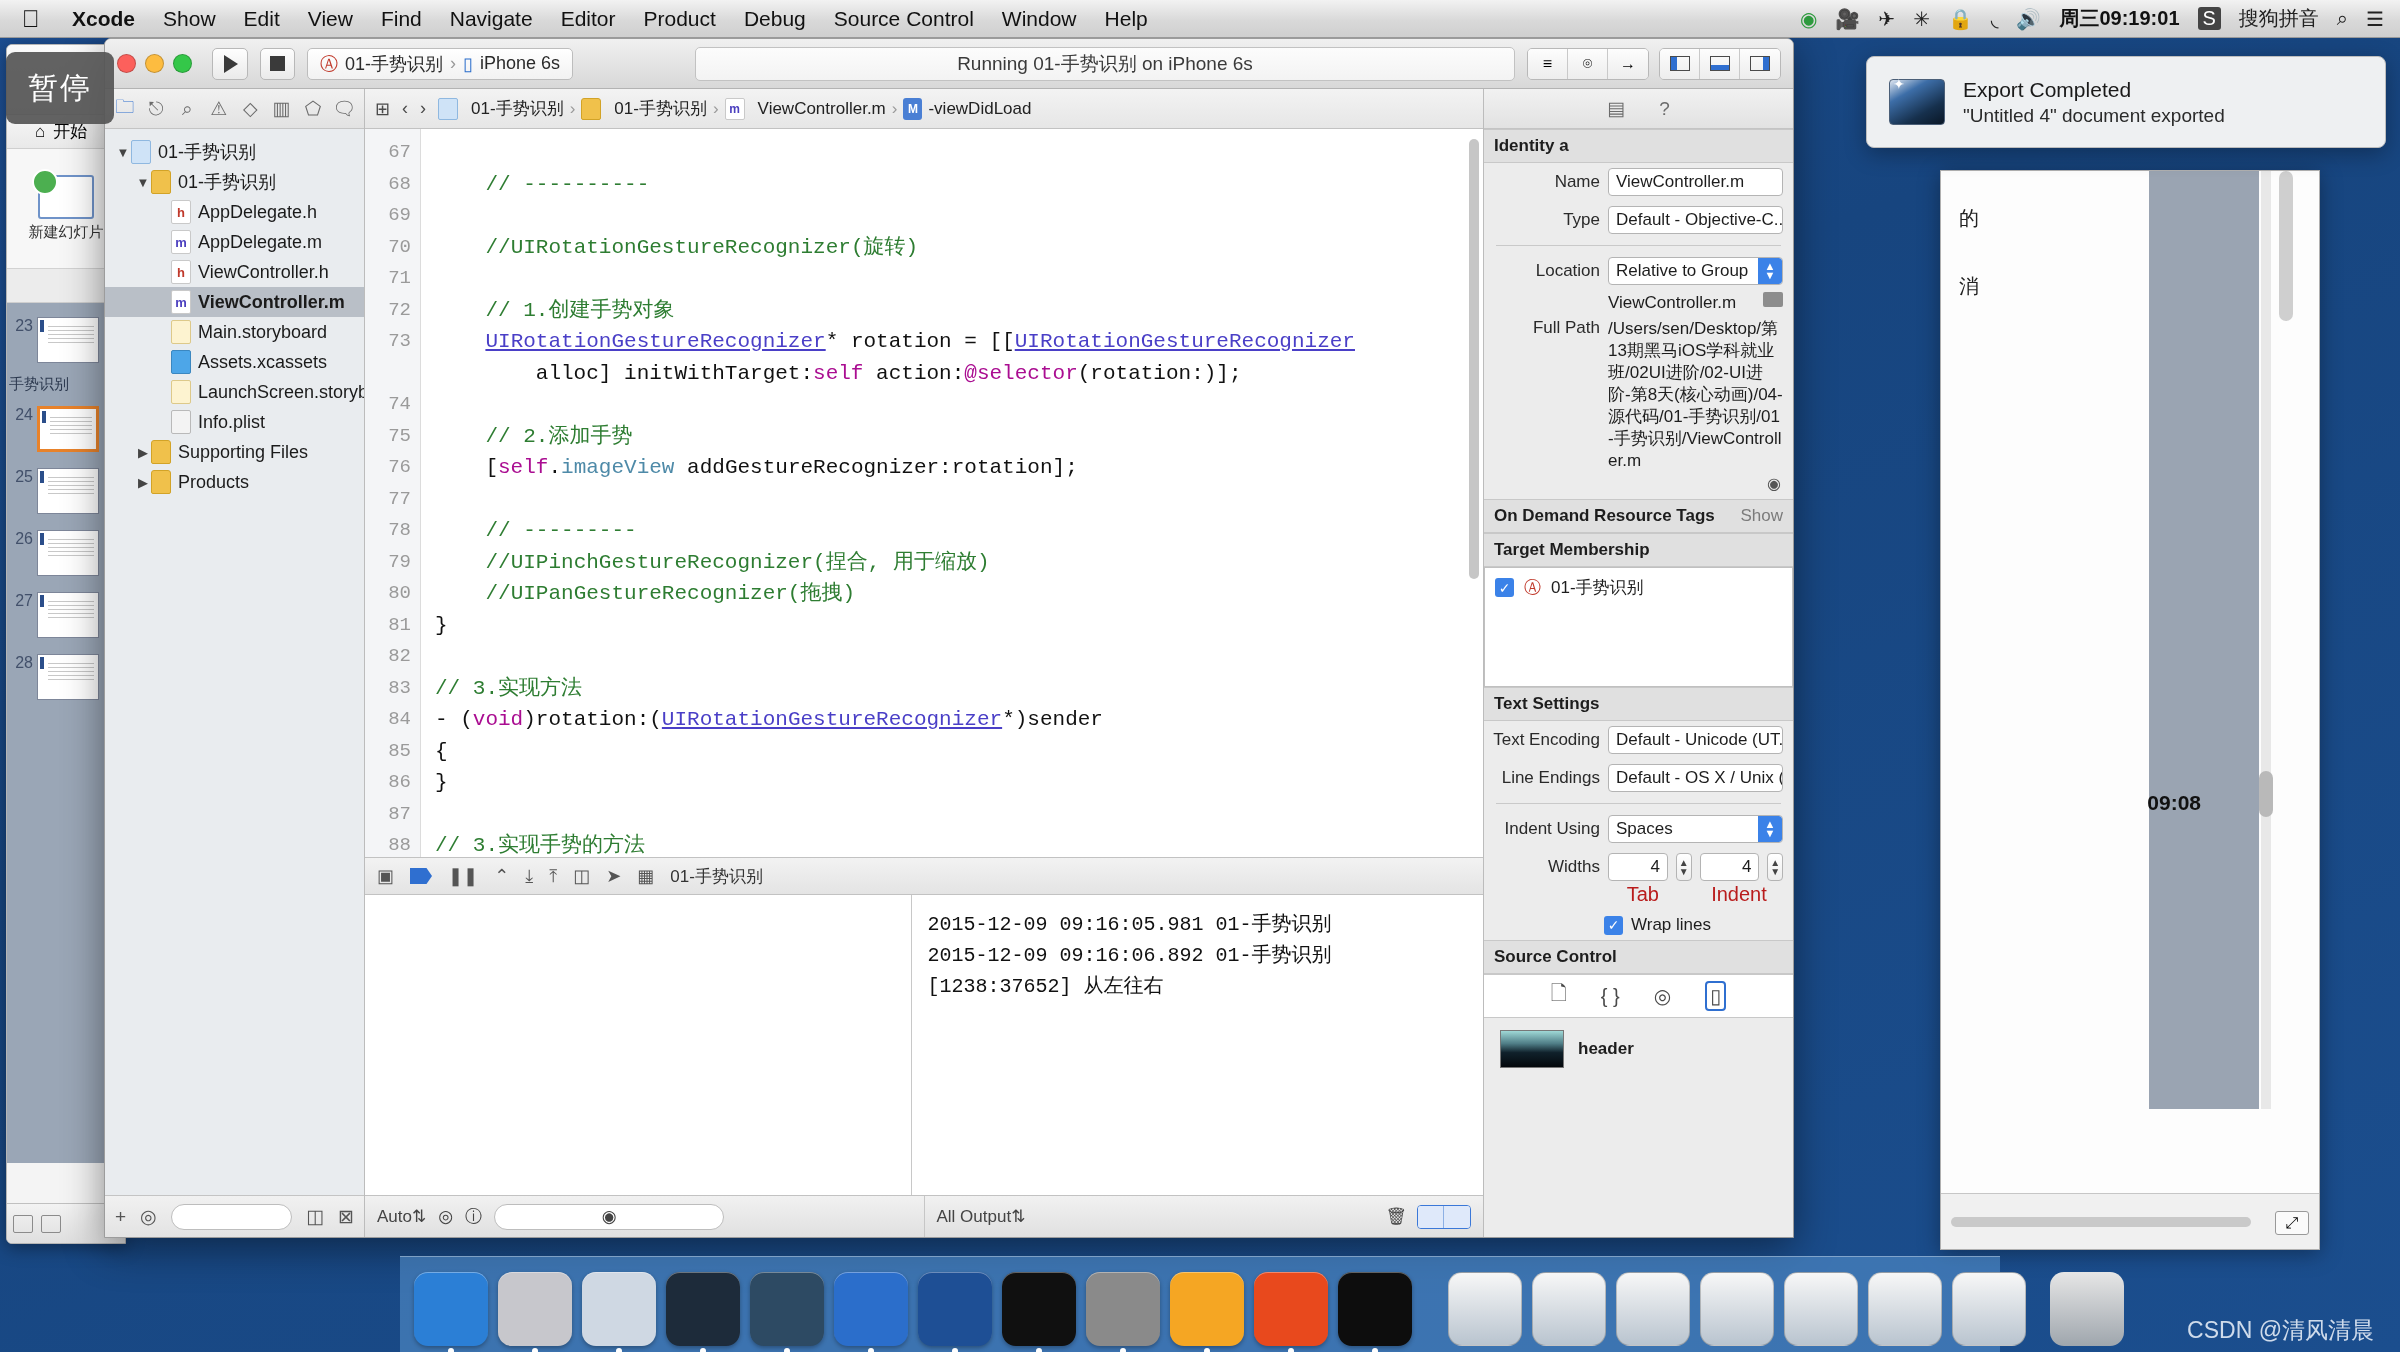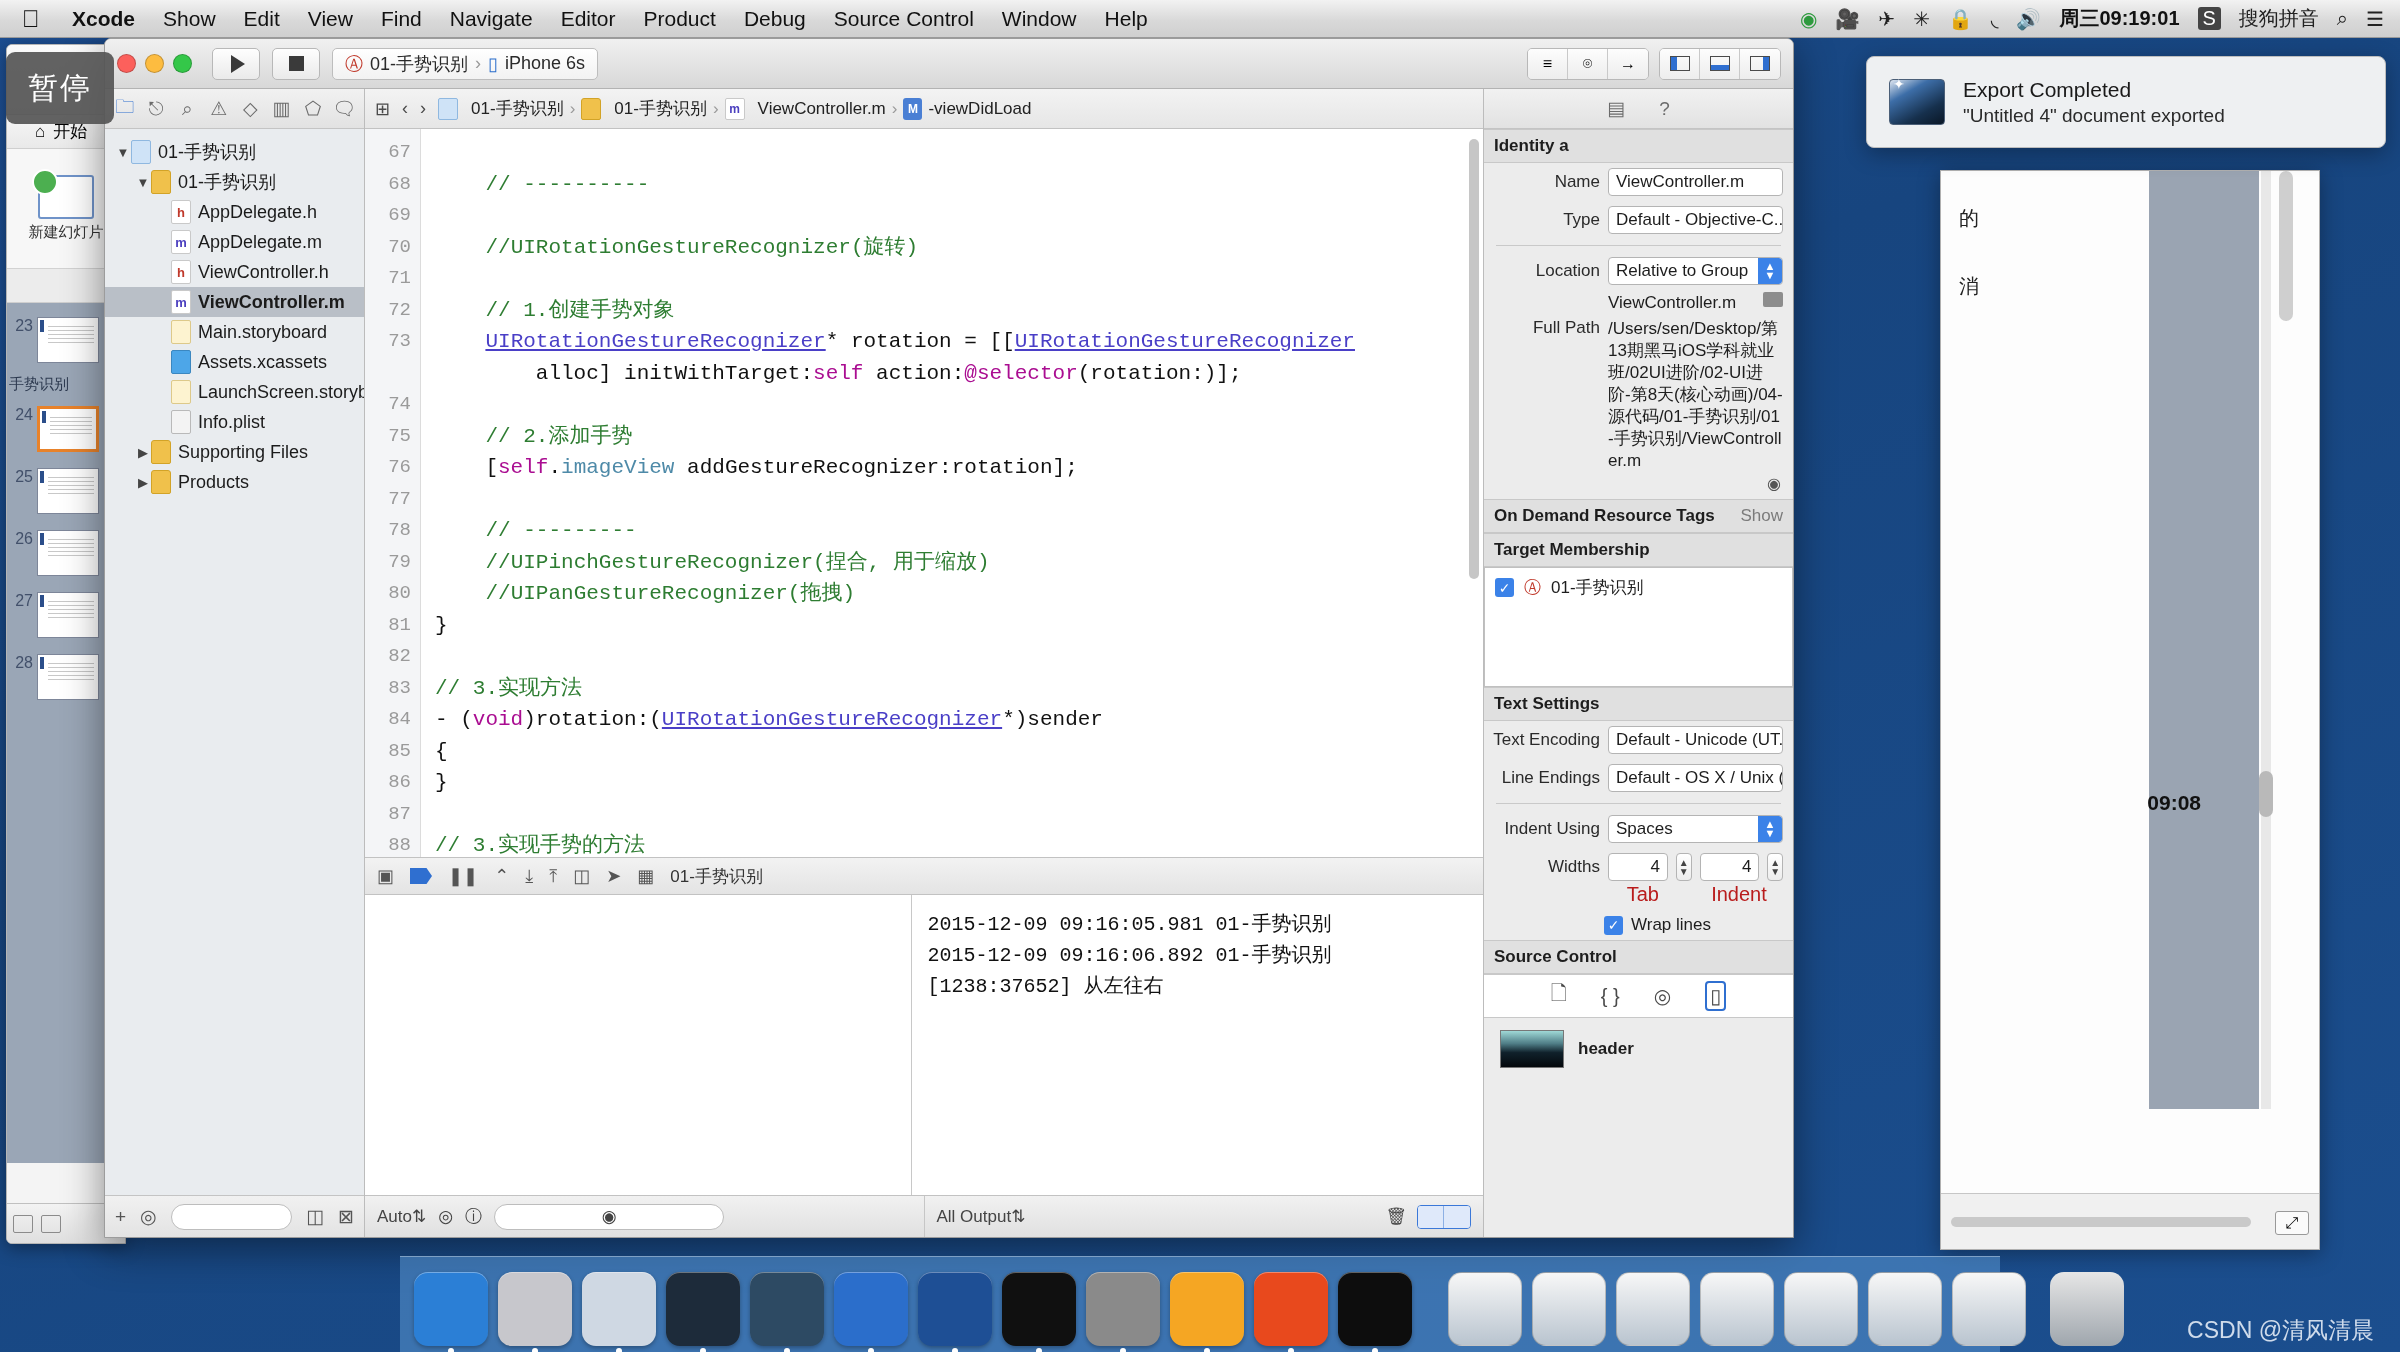--- a/index.html
+++ b/index.html
@@ -347,20 +347,23 @@
     <div class="tbtn">
         <div class="sq"></div>
       </div>
     <div id="scheme">
       <span style="color:#c0392b;">Ⓐ</span>
       <span>01-手势识别</span>
       <span class="scheme-sep">›</span>
       <span style="color:#2b6ecb;">▯</span>
       <span>iPhone 6s</span>
     </div>
+    <div id="status-field">
+      <span>Running 01-手势识别 on iPhone 6s</span>
+    </div>
     <div id="tb-right">
       <div class="tb-seg">
         <div>≡</div>
         <div>⌾</div>
         <div>→</div>
       </div>
       <div class="tb-seg">
         <div>
             <div class="panel-glyph l"></div>
           </div>

